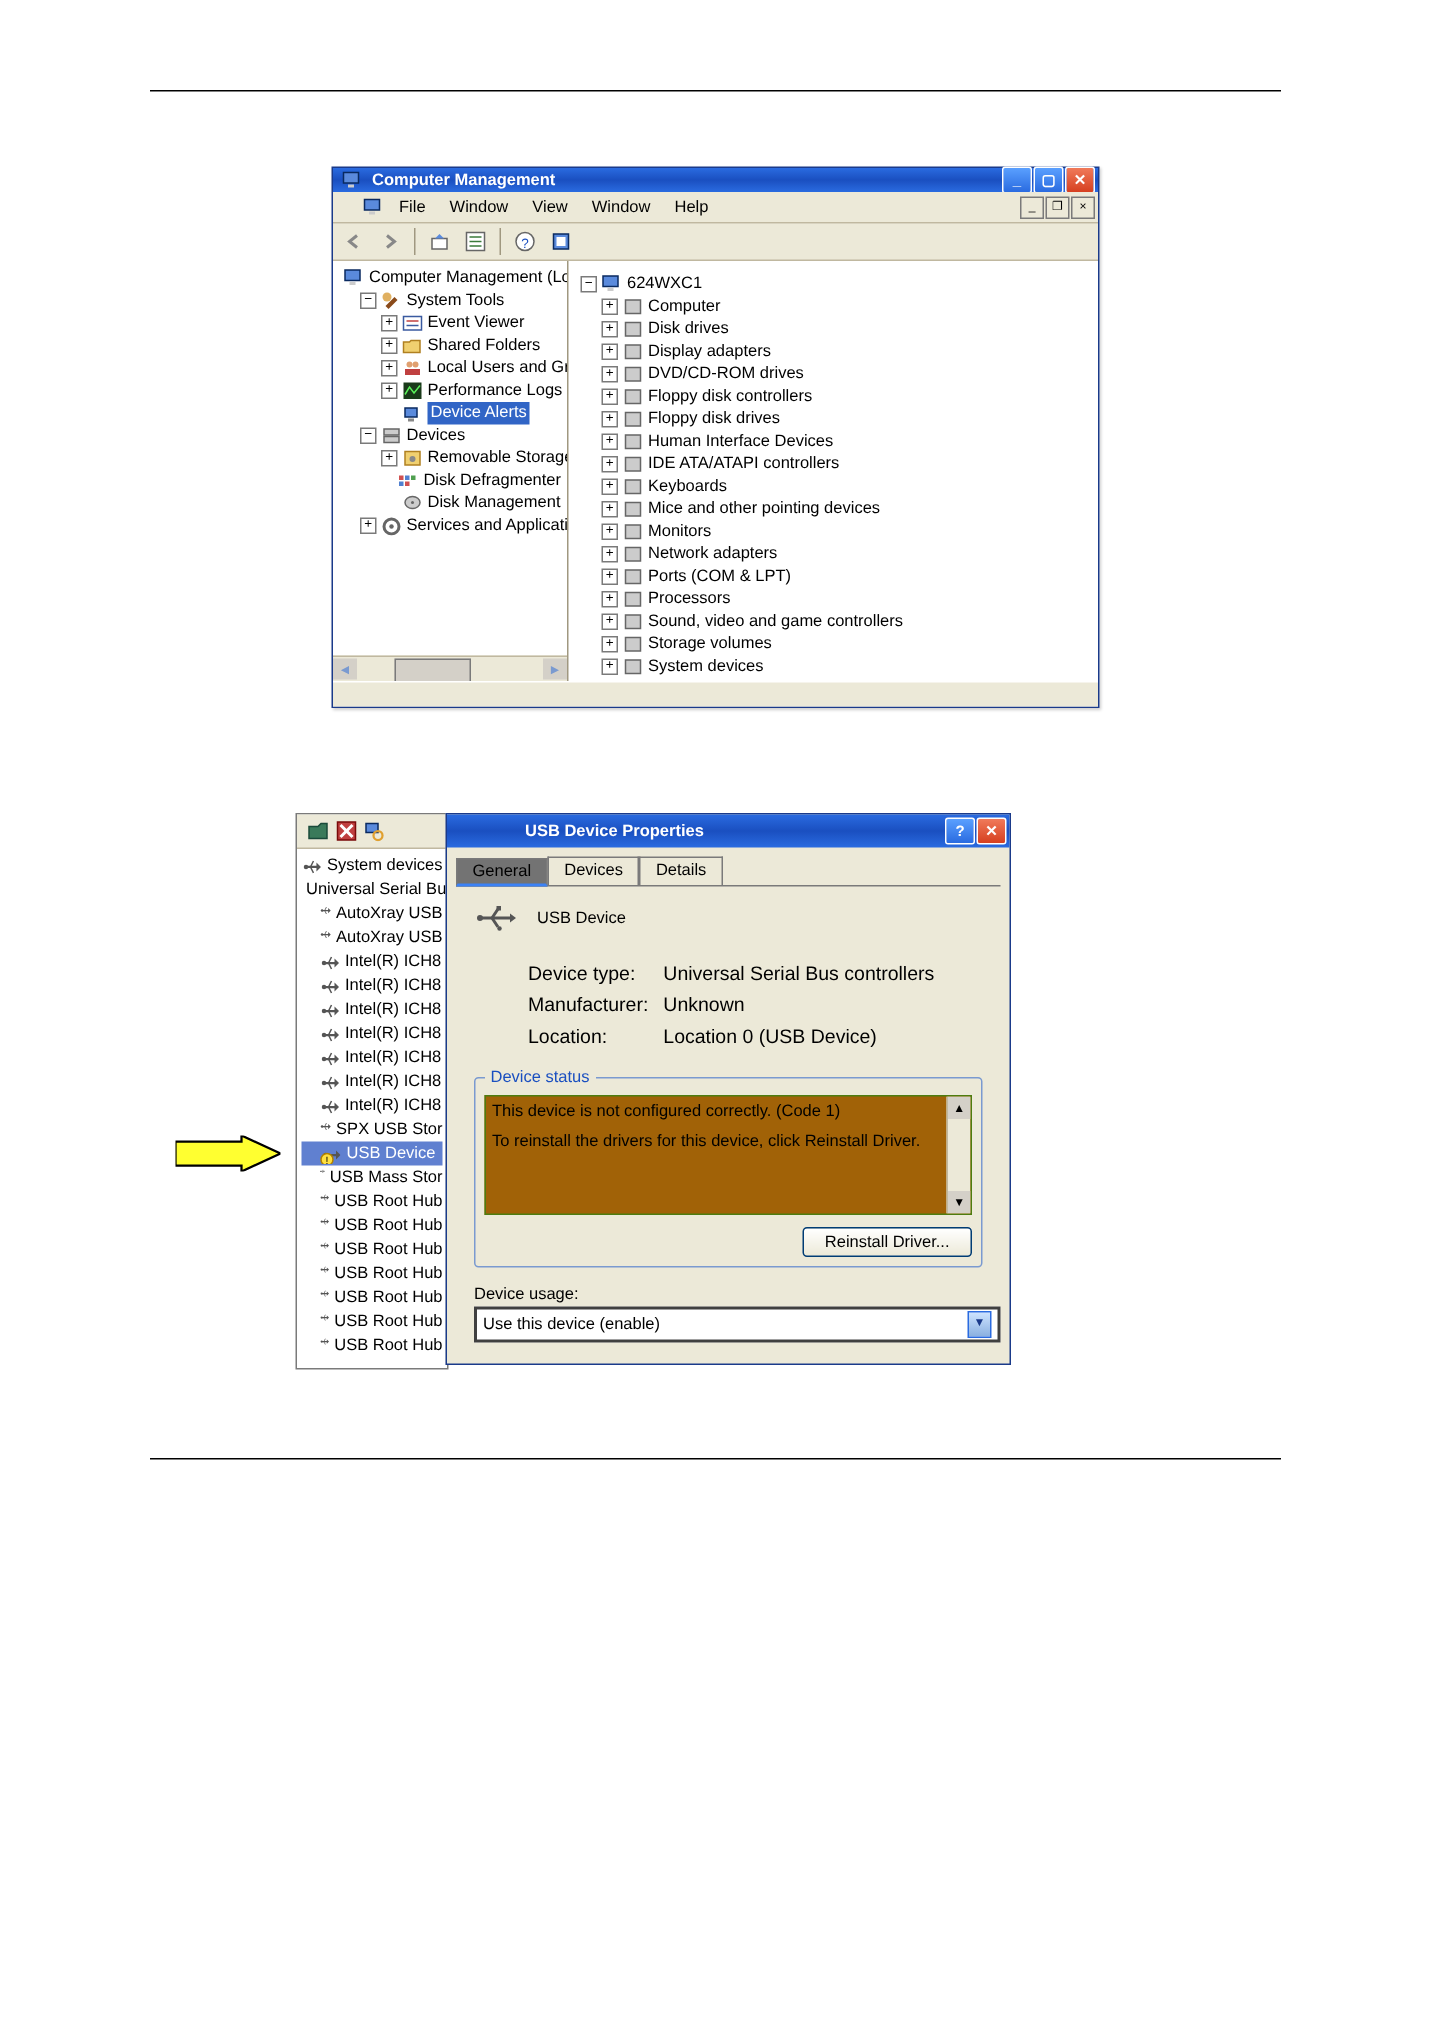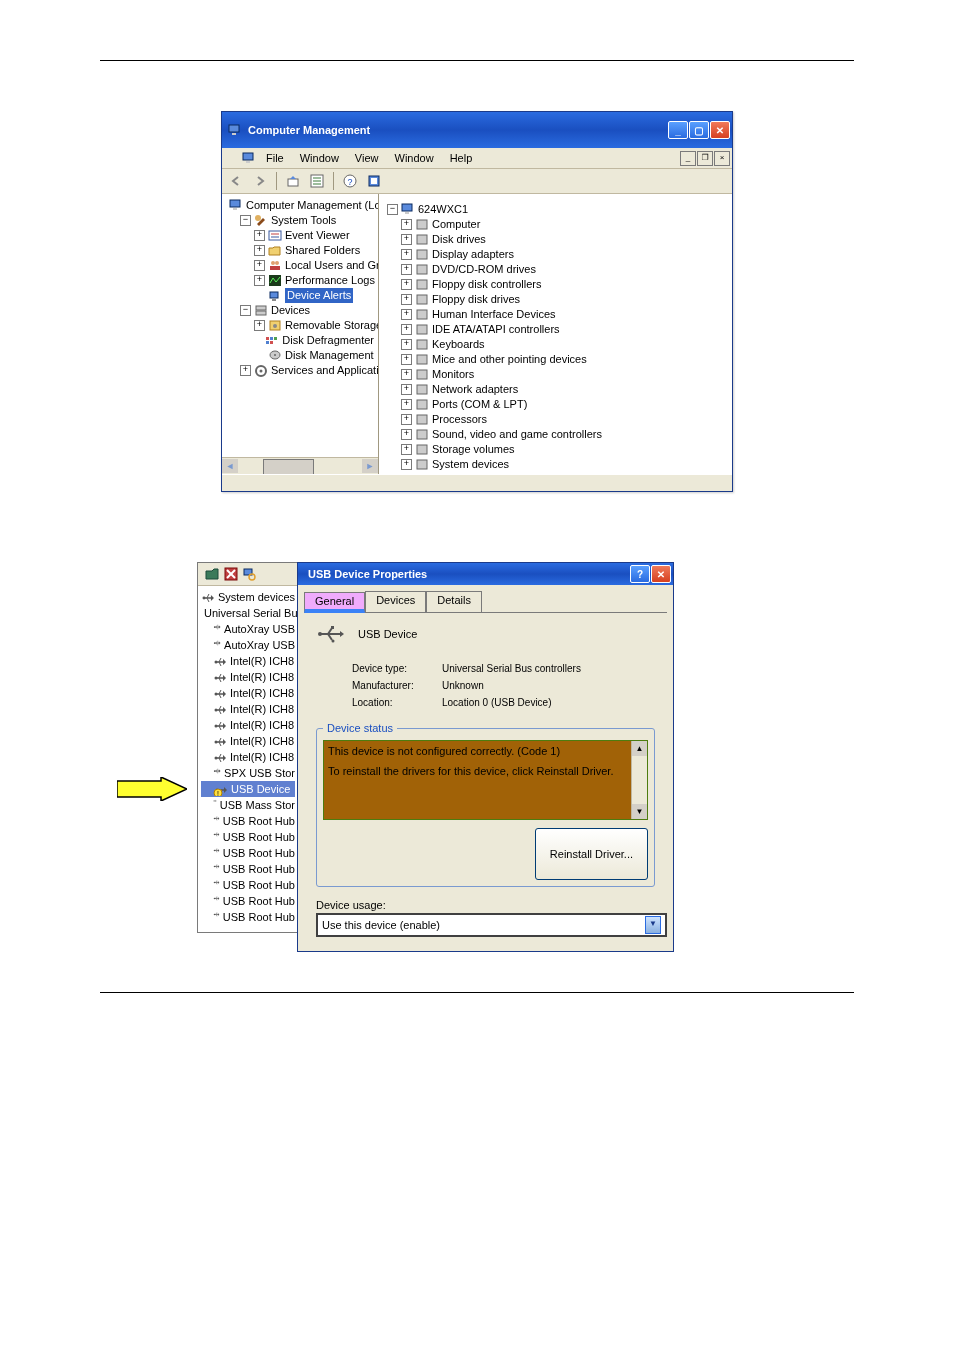--- a/index.html
+++ b/index.html
@@ -18,21 +18,21 @@
 
   .win {
     border: 1px solid #1a3a8a;
     width: 510px;
     margin: 0 auto 70px auto;
     background: #fff;
     box-shadow: 1px 1px 2px rgba(0,0,0,0.2);
   }
   .titlebar {
     background: linear-gradient(to bottom, #2a6be0 0%, #1a4fc0 50%, #2a6be0 100%);
-    height: 36px;
+    height: 16px;
     display: flex;
     align-items: center;
     padding: 0 2px 0 6px;
     color: #fff;
     font-weight: bold;
   }
   .tb-icon { width: 14px; height: 12px; margin-right: 6px; display:inline-block; }
   .tb-title { flex: 1; }
   .tb-btns { display: flex; gap: 1px; }
   .tb-btn {
@@ -152,45 +152,45 @@
     top: 0;
     width: 375px;
     background: #ece9d8;
     border: 1px solid #1a3a8a;
   }
   .tabstrip { padding: 6px 6px 0 6px; display:flex; }
   .tab {
     background: #ece9d8; border: 1px solid #7a7a7a; border-bottom: none;
     padding: 2px 10px; margin-right: 0px; font-size: 11px;
   }
-  .tab.active { background: #f0abfc; position:relative; top:1px; z-index:2; border-bottom:4px solid #3b82f6;}
+  .tab.active { background: #737373; position:relative; top:1px; z-index:2; border-bottom:2px solid #3b82f6;}
   .tabpanel {
     margin: 0 6px 6px 6px; background: #ece9d8; border-top:1px solid #7a7a7a;
     padding: 10px 12px 8px 12px;
   }
   .dev-row { display:flex; align-items:center; margin-bottom: 14px; }
   .dev-ico-big { width: 28px; height: 22px; margin-right: 14px; }
-  .info-table { font-size: 10px; margin: 0 0 10px 30px;}
+  .info-table { font-size: 13px; margin: 0 0 10px 30px;}
   .info-table td { padding: 2px 4px; }
   .info-table td:first-child { width: 80px; }
   fieldset { border: 1px solid #7a9ad0; border-radius: 3px; padding: 6px; margin: 0;}
   fieldset legend { color: #1a4fc0; font-size: 11px; padding: 0 4px;}
   .status-box {
     background: #a16207; border: 1px solid #4d7c0f; height: 70px;
     padding: 4px; font-size: 11px; overflow:auto;
     position: relative;
   }
   .sb-scroll { position:absolute; right:0; top:0; bottom:0; width:15px; background:#ece9d8; border-left:1px solid #c0b8a0;}
   .sb-arrow { width:100%; height:15px; background:#d4d0c8; text-align:center; font-size:8px; line-height:15px;}
   .reinstall-row { text-align: right; margin-top: 8px; }
   button.winxp {
     background: linear-gradient(#fff,#ece9d8);
     border: 1px solid #003c74;
     border-radius: 3px;
-    padding: 19px 14px;
+    padding: 3px 14px;
     font-size: 11px;
   }
   .usage-label { margin-top:12px; font-size:11px;}
   .usage-combo {
     width: 100%; height: 20px; border: 2px solid #404040; background:#fff;
     display:flex; align-items:center; justify-content:space-between;
     padding: 0 4px; margin-top:2px;
   }
   .combo-arr { width: 14px; height: 16px; background: linear-gradient(#cde3ff,#8ab0e0); border:1px solid #2a6be0; text-align:center; font-size:8px; line-height:14px; color:#1a3a8a;}
 
@@ -883,21 +883,21 @@
                 <path d="M6 7 L8 11" stroke="#555"></path>
               </svg>
             </span>
             <span class="lbl">USB Root Hub</span>
           </div>
         </div>
     </div>
 
     <div class="win3">
       <div class="titlebar" style="height:22px;">
-        <span class="tb-title" style="padding-left:4px;">USB Device Properties</span>
+        <span class="tb-title" style="padding-left:4px;margin-left:42px;">USB Device Properties</span>
         <div class="tb-btns">
           <div class="tb-btn tb-help">?</div>
           <div class="tb-btn tb-close">✕</div>
         </div>
       </div>
       <div class="tabstrip">
         <div class="tab active">General</div>
         <div class="tab">Devices</div>
         <div class="tab">Details</div>
       </div>

